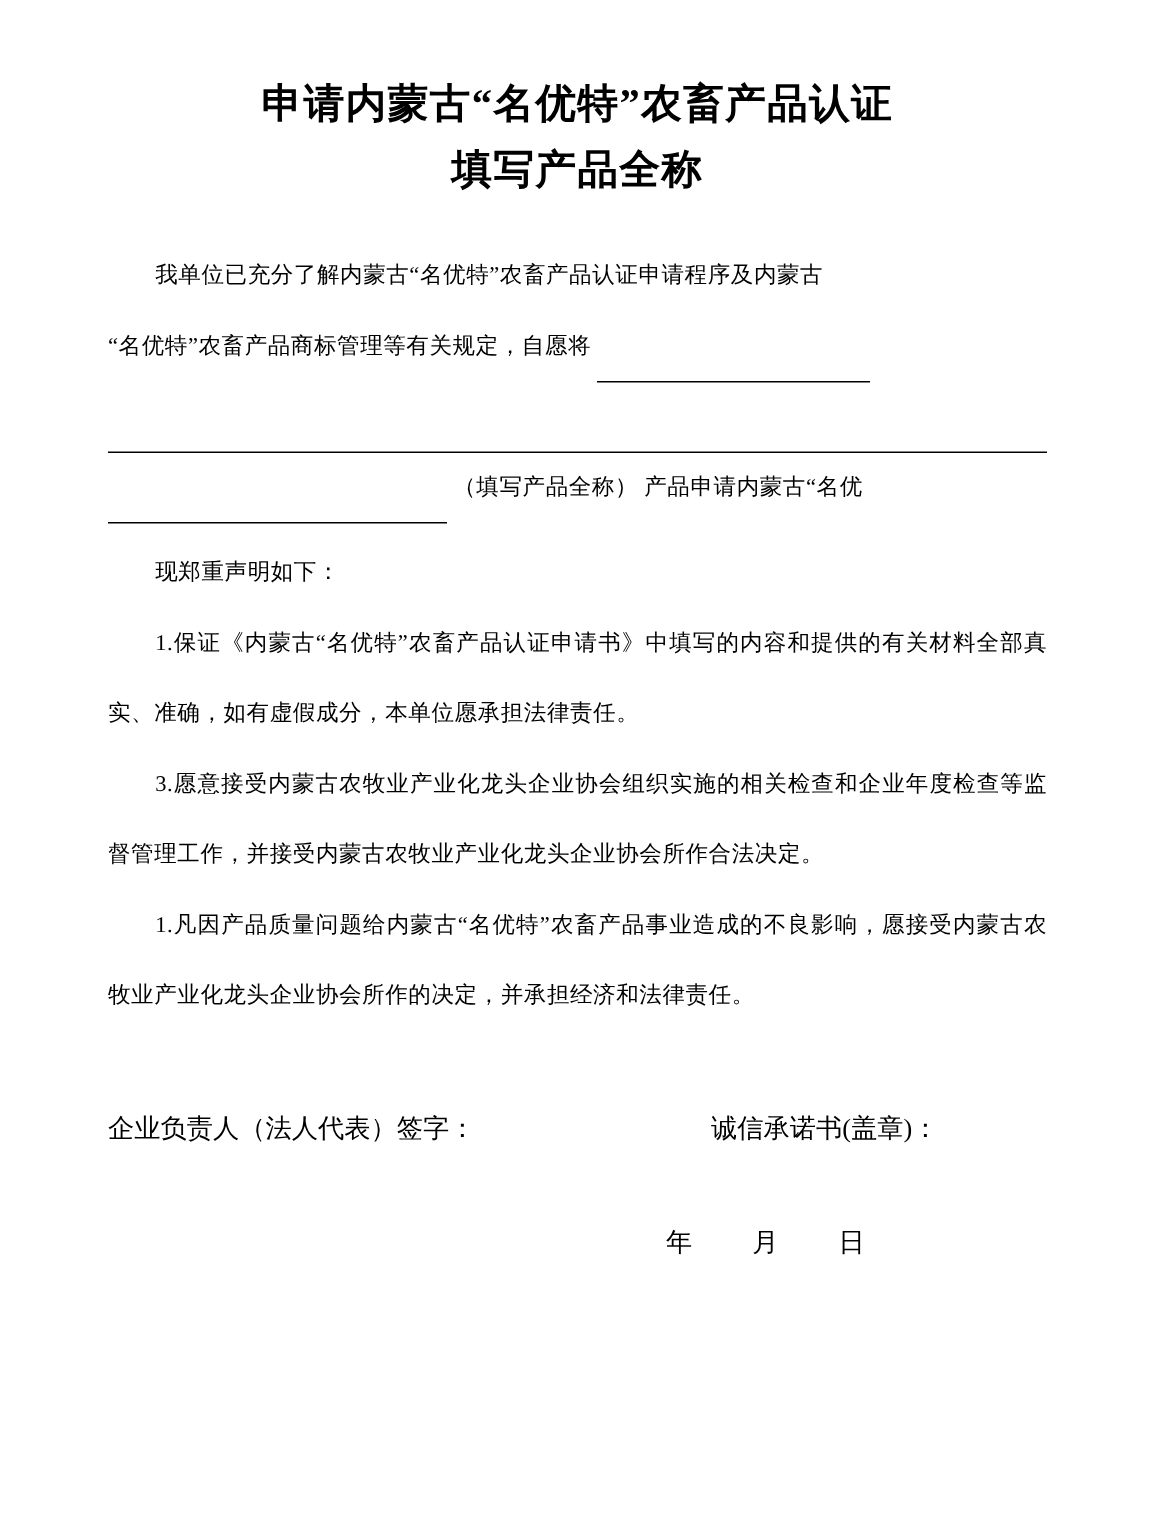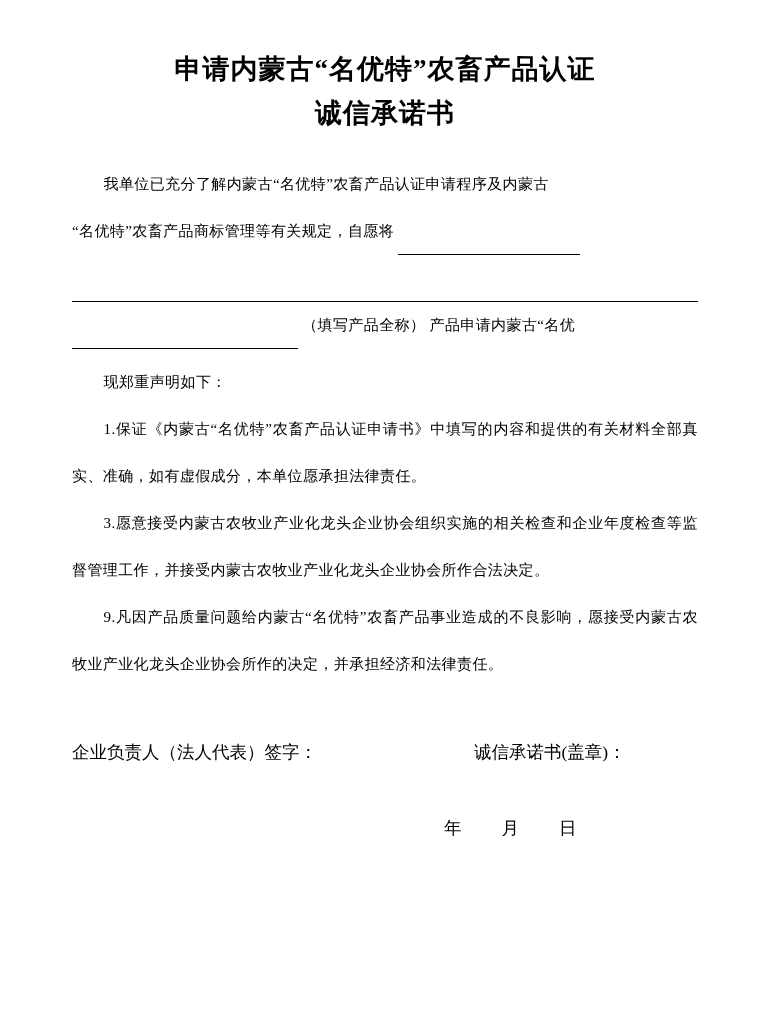--- a/index.html
+++ b/index.html
@@ -88,21 +88,21 @@
   .date-gap { width: 40px; }
   .nowrap { white-space: nowrap; }
 </style>
 </head>
 <body>
 
 <div class="page">
 
   <div class="title-block">
     <div class="title-line">申请内蒙古“名优特”农畜产品认证</div>
-    <div class="title-line">诚信承诺书</div>
+    <div class="title-line">填写产品全称</div>
   </div>
 
   <div class="body-block">
 
     <p class="para indent">
       <span>我单位已充分了解内蒙古“名优特”农畜产品认证申请程序及内蒙古</span>
     </p>
 
     <p class="para">
       <span>“名优特”农畜产品商标管理等有关规定，自愿将</span>
@@ -120,21 +120,21 @@
 
 
     <div class="gap-sm"></div>
 
     <p class="para indent">现郑重声明如下：</p>
 
     <p class="para indent">1.保证《内蒙古“名优特”农畜产品认证申请书》中填写的内容和提供的有关材料全部真实、准确，如有虚假成分，本单位愿承担法律责任。</p>
 
     <p class="para indent">3.愿意接受内蒙古农牧业产业化龙头企业协会组织实施的相关检查和企业年度检查等监督管理工作，并接受内蒙古农牧业产业化龙头企业协会所作合法决定。</p>
 
-    <p class="para indent">9.凡因产品质量问题给内蒙古“名优特”农畜产品事业造成的不良影响，愿接受内蒙古农牧业产业化龙头企业协会所作的决定，并承担经济和法律责任。</p>
+    <p class="para indent">1.凡因产品质量问题给内蒙古“名优特”农畜产品事业造成的不良影响，愿接受内蒙古农牧业产业化龙头企业协会所作的决定，并承担经济和法律责任。</p>
 
     <div class="sign-row">
       <div class="sign-left">企业负责人（法人代表）签字：</div>
       <div class="sign-right">诚信承诺书(盖章)：</div>
     </div>
 
     <div class="date-row">
       <span>年</span>
       <span class="date-gap"></span>
       <span>月</span>

